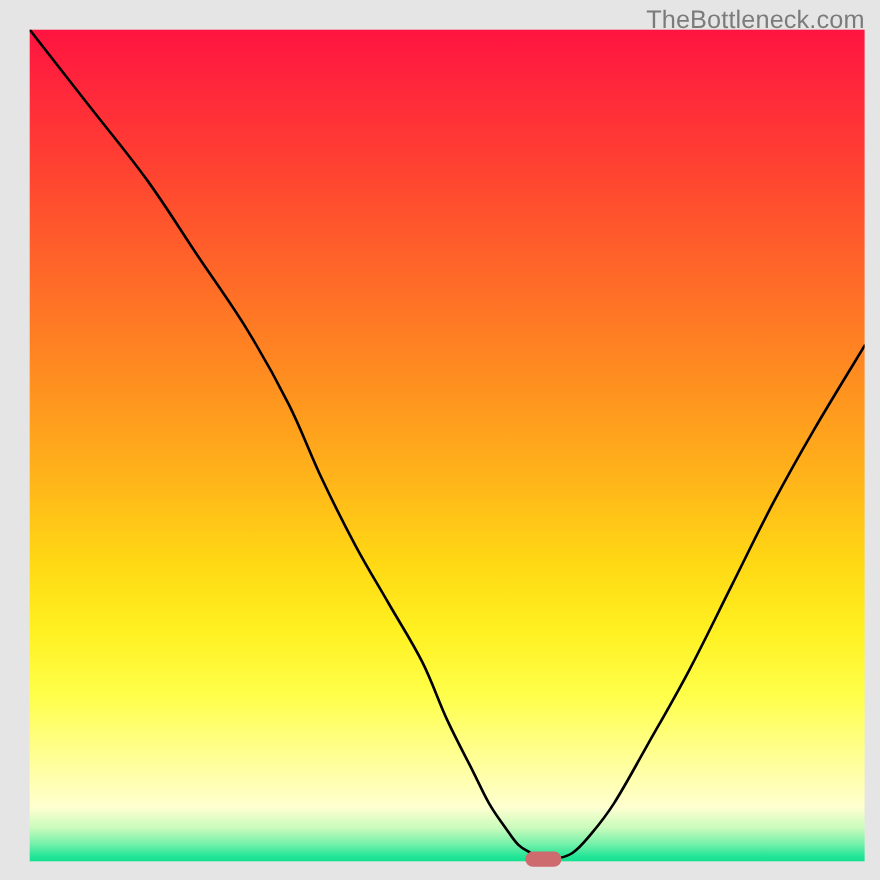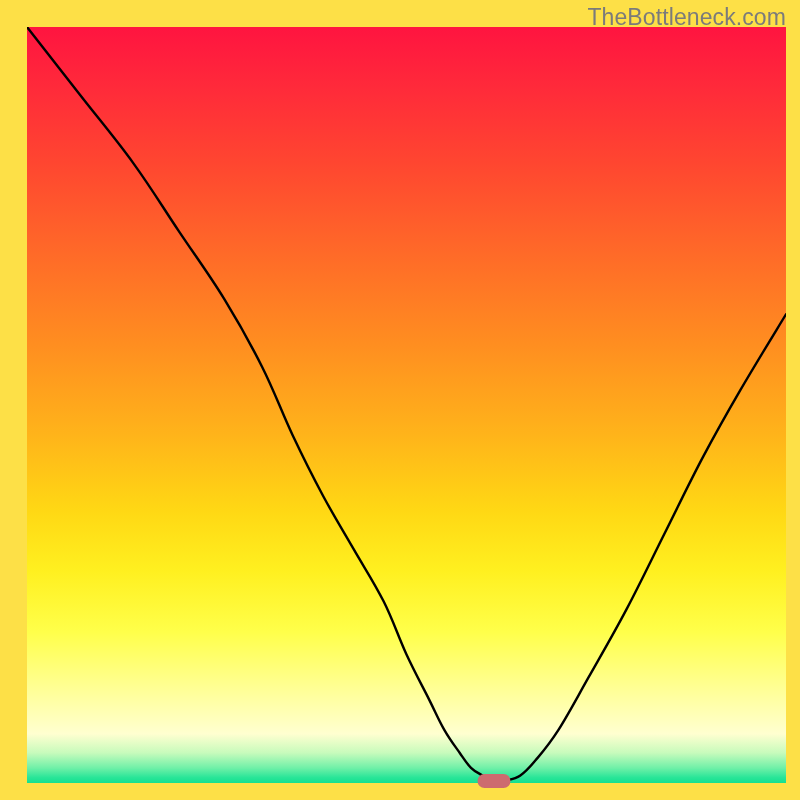--- a/index.html
+++ b/index.html
@@ -7,21 +7,21 @@
     padding: 0;
     width: 800px;
     height: 800px;
     background: #000;
     overflow: hidden;
   }
   .frame {
     position: relative;
     width: 800px;
     height: 800px;
-    background: #fde047;
+    background: #e5e5e5;
   }
   .plot-area {
     position: absolute;
     left: 27px;
     top: 27px;
     width: 759px;
     height: 756px;
     background: linear-gradient(to bottom,
       #ff1440 0%,
       #ff2a3a 8%,

